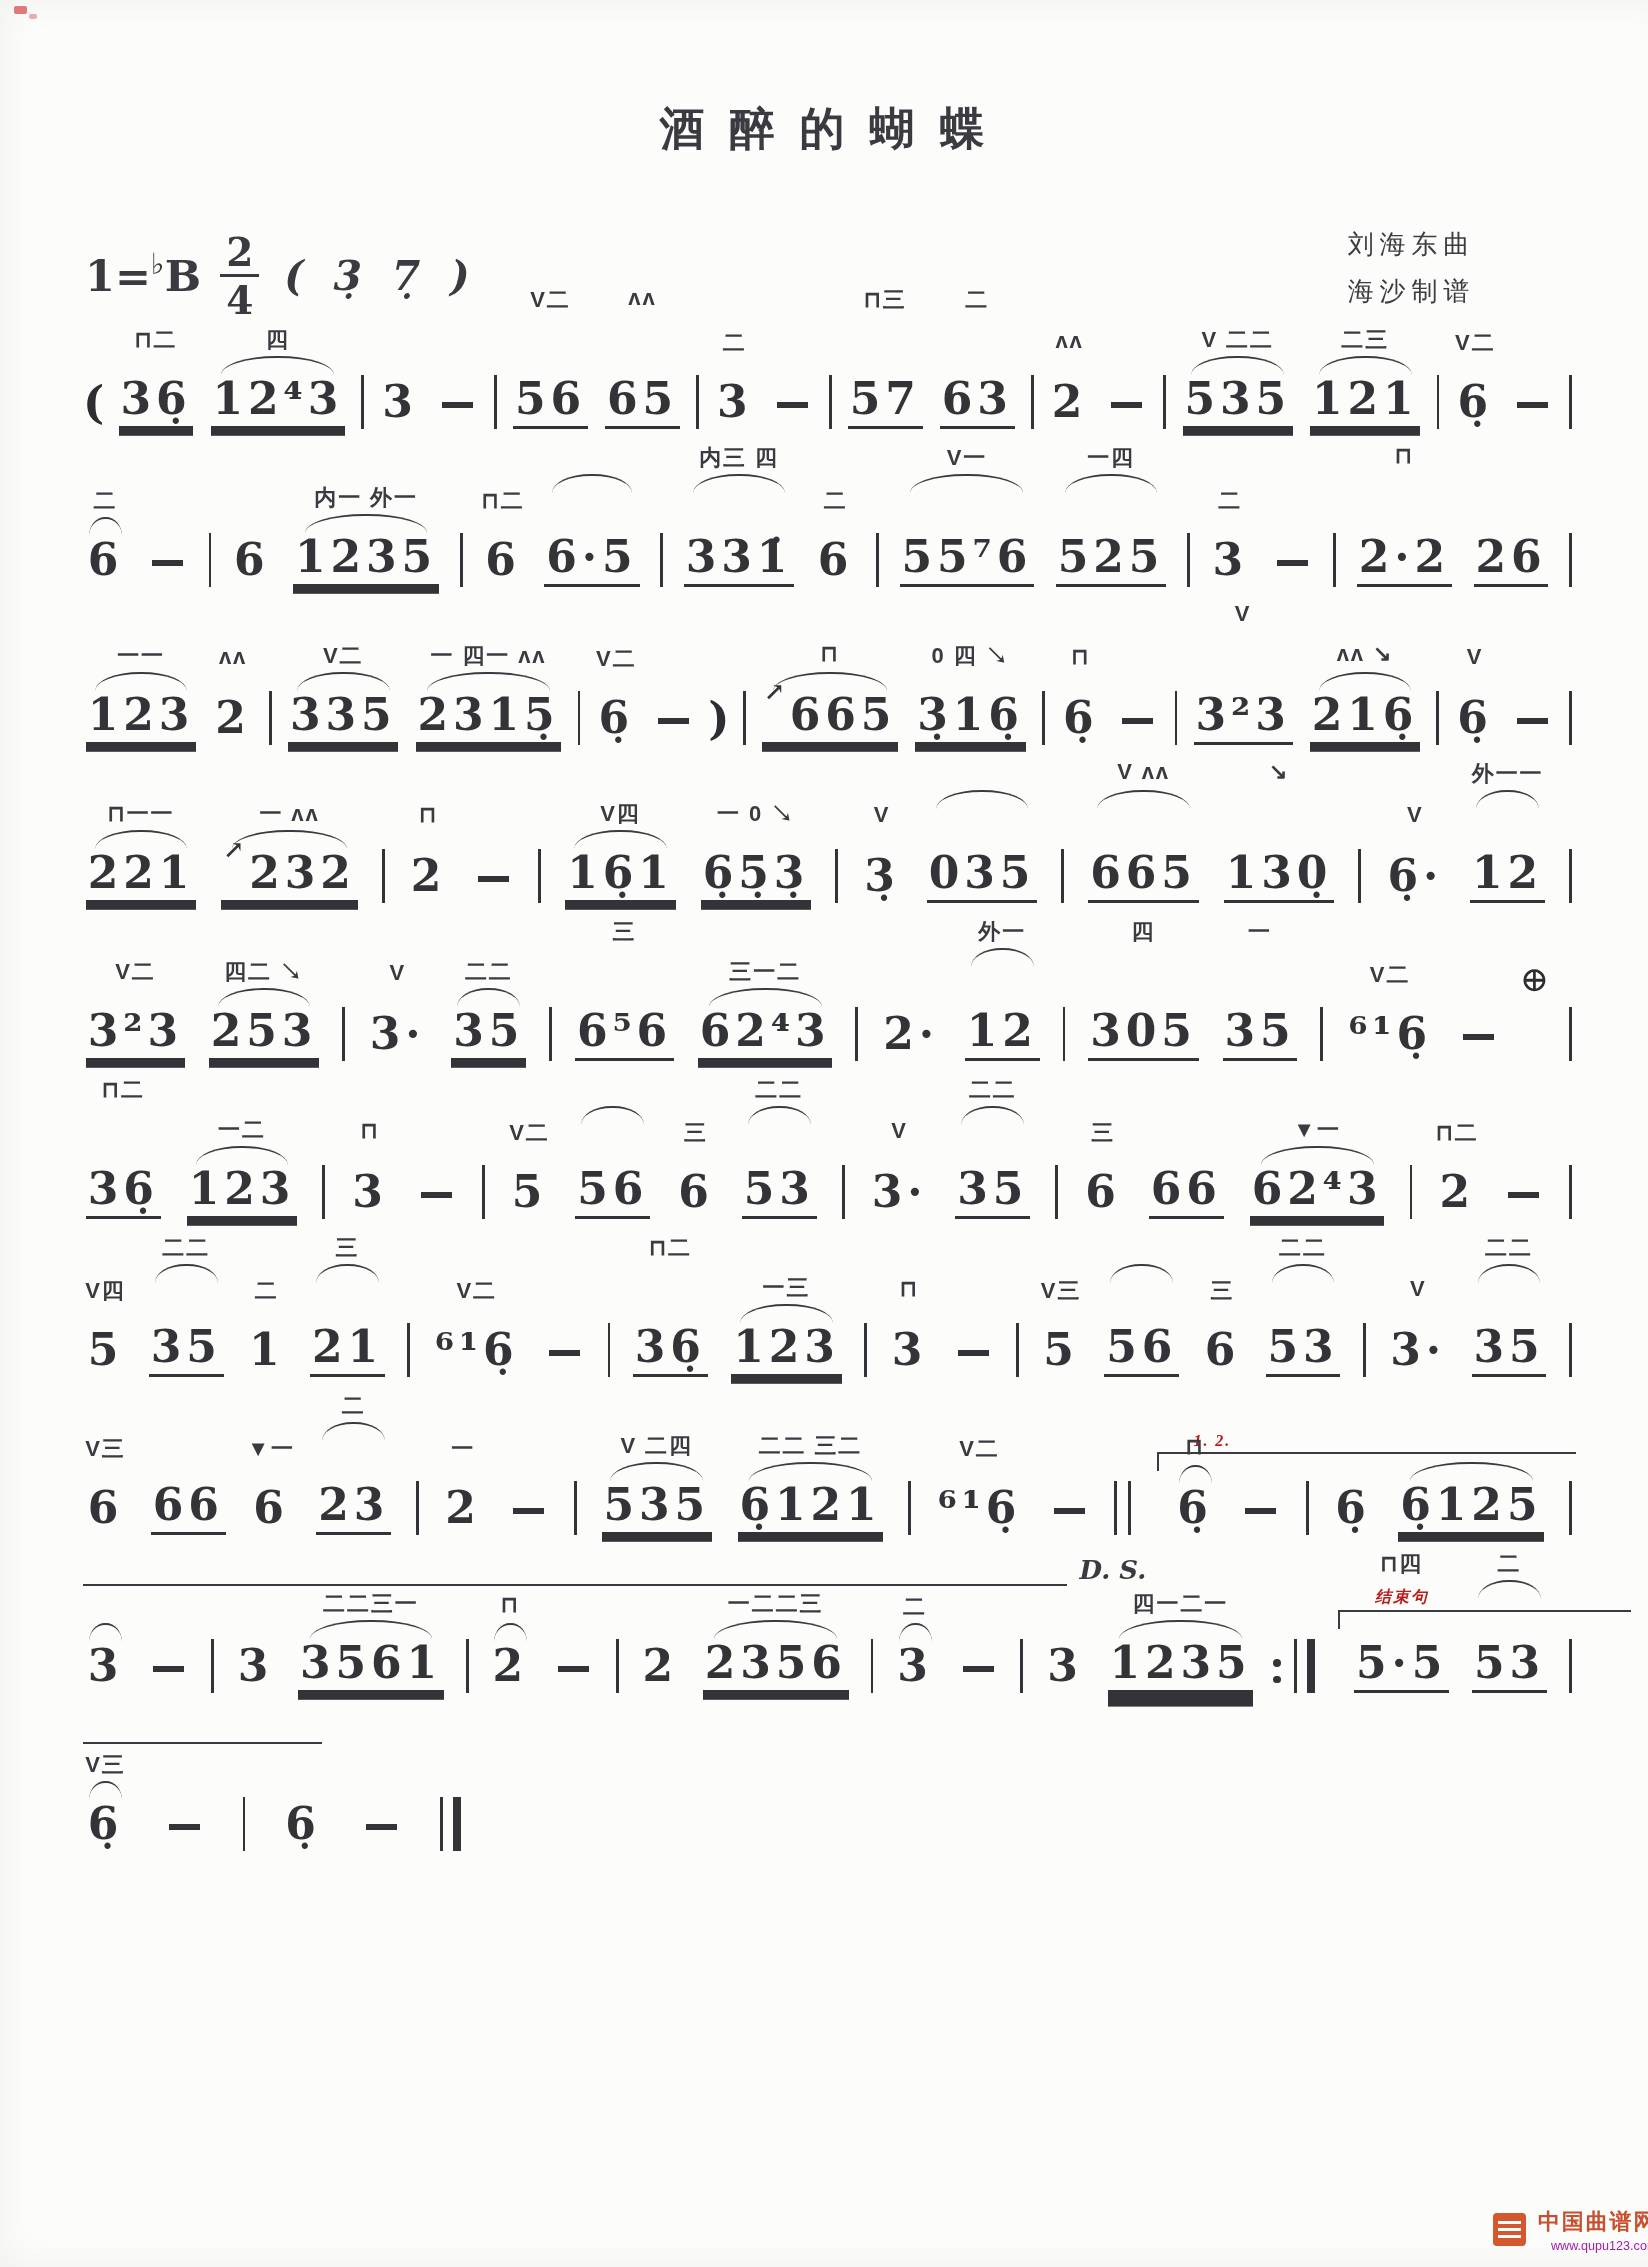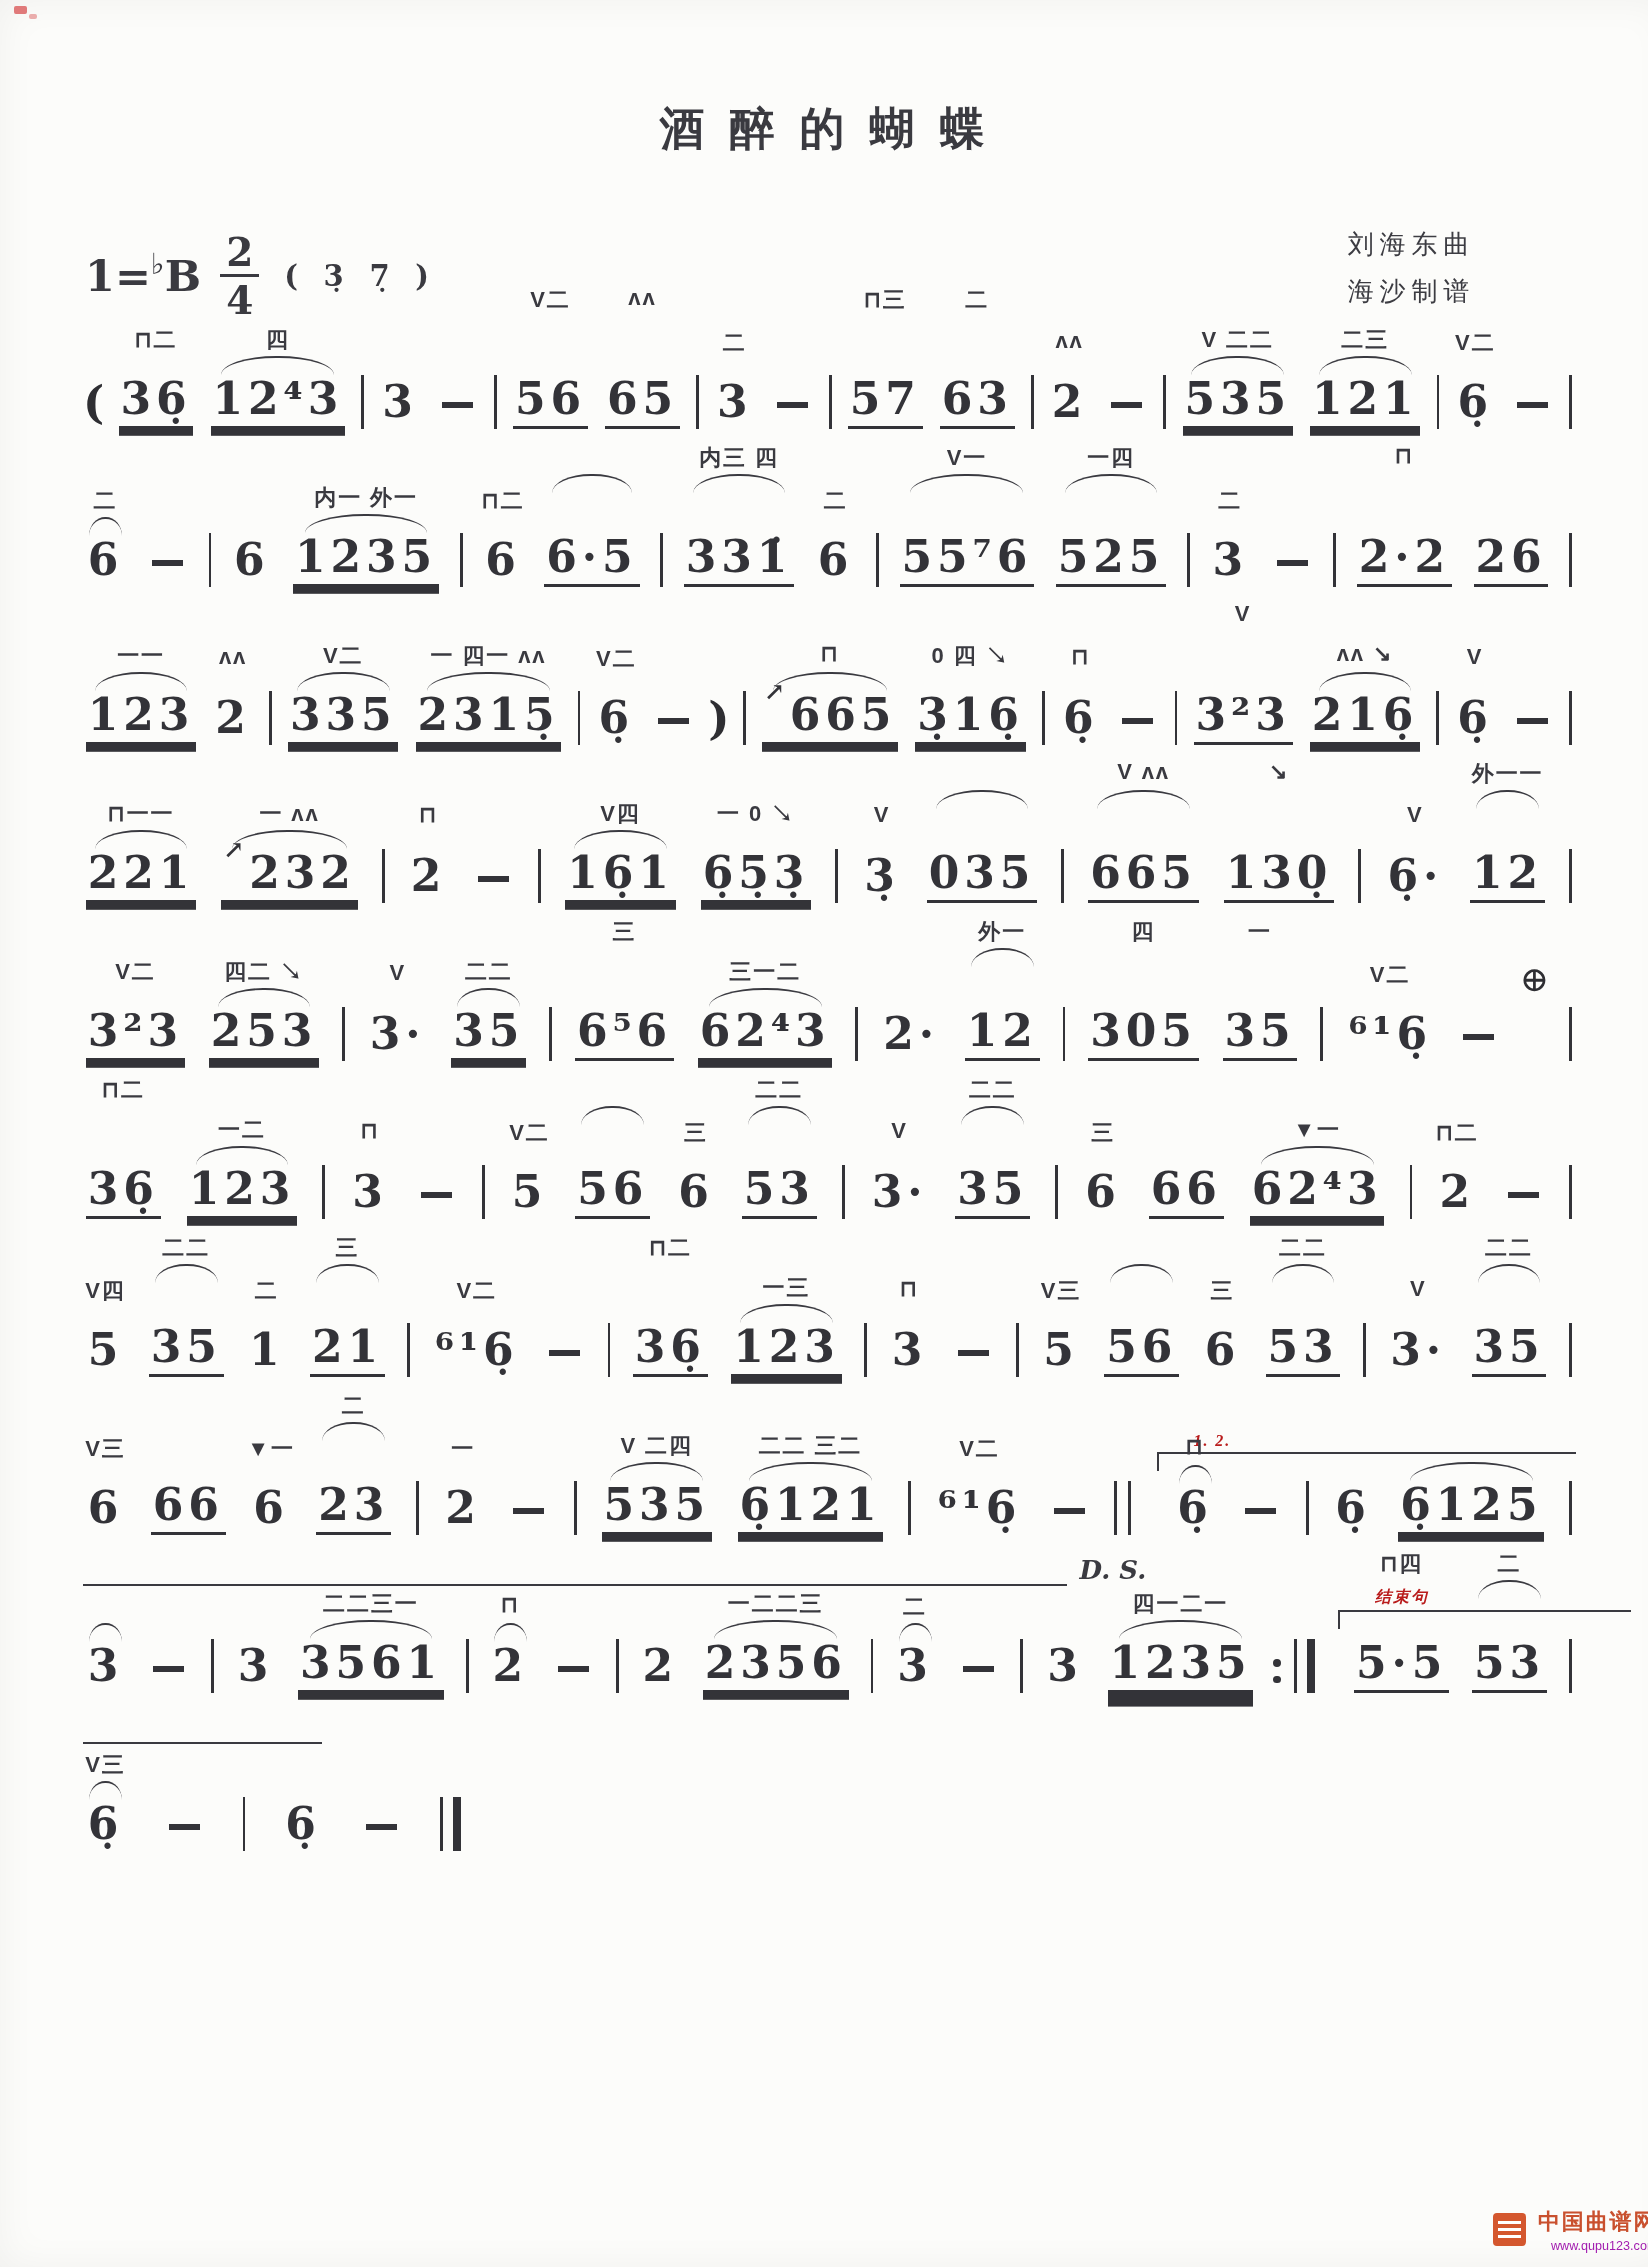--- a/index.html
+++ b/index.html
@@ -32,21 +32,21 @@
   #keyrow{
     position:absolute;top:233px;left:85px;
     display:flex;align-items:center;
     font-family:"DejaVu Serif",serif;font-weight:bold;
     font-size:43px;color:#3a3a40;
   }
   #keyflat{font-size:29px;vertical-align:top;transform:translateY(-11.6px);display:inline-block;}
   .frac{display:inline-flex;flex-direction:column;align-items:center;margin:0 25px 0 19.4px;line-height:1;}
   .frac .num{padding:0 5.8px 1.9px 5.8px;border-bottom:3.9px solid #3a3a40;font-size:39px;}
   .frac .den{padding-top:3.9px;font-size:39px;}
-  #pickup{font-size:29px;letter-spacing:7.8px;}
+  #pickup{font-size:41px;letter-spacing:7.8px;font-style:italic;}
 
   
   #music{
     position:absolute;top:326px;left:83px;width:1491px;
   }
   .sys{
     position:relative;
     display:flex;align-items:flex-end;justify-content:space-between;
     height:103px;margin-bottom:55px;
     font-family:"DejaVu Serif",serif;font-weight:bold;

